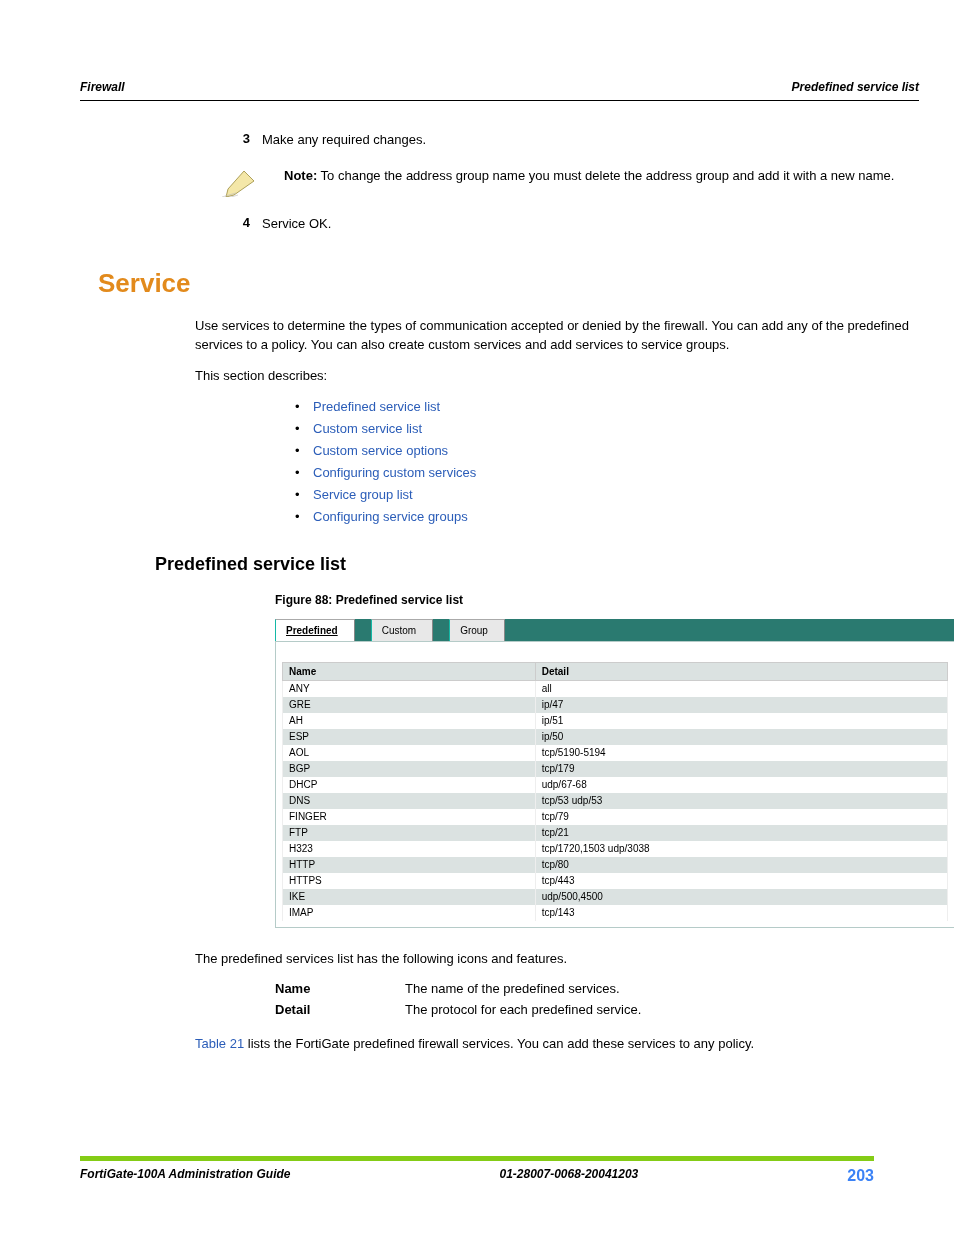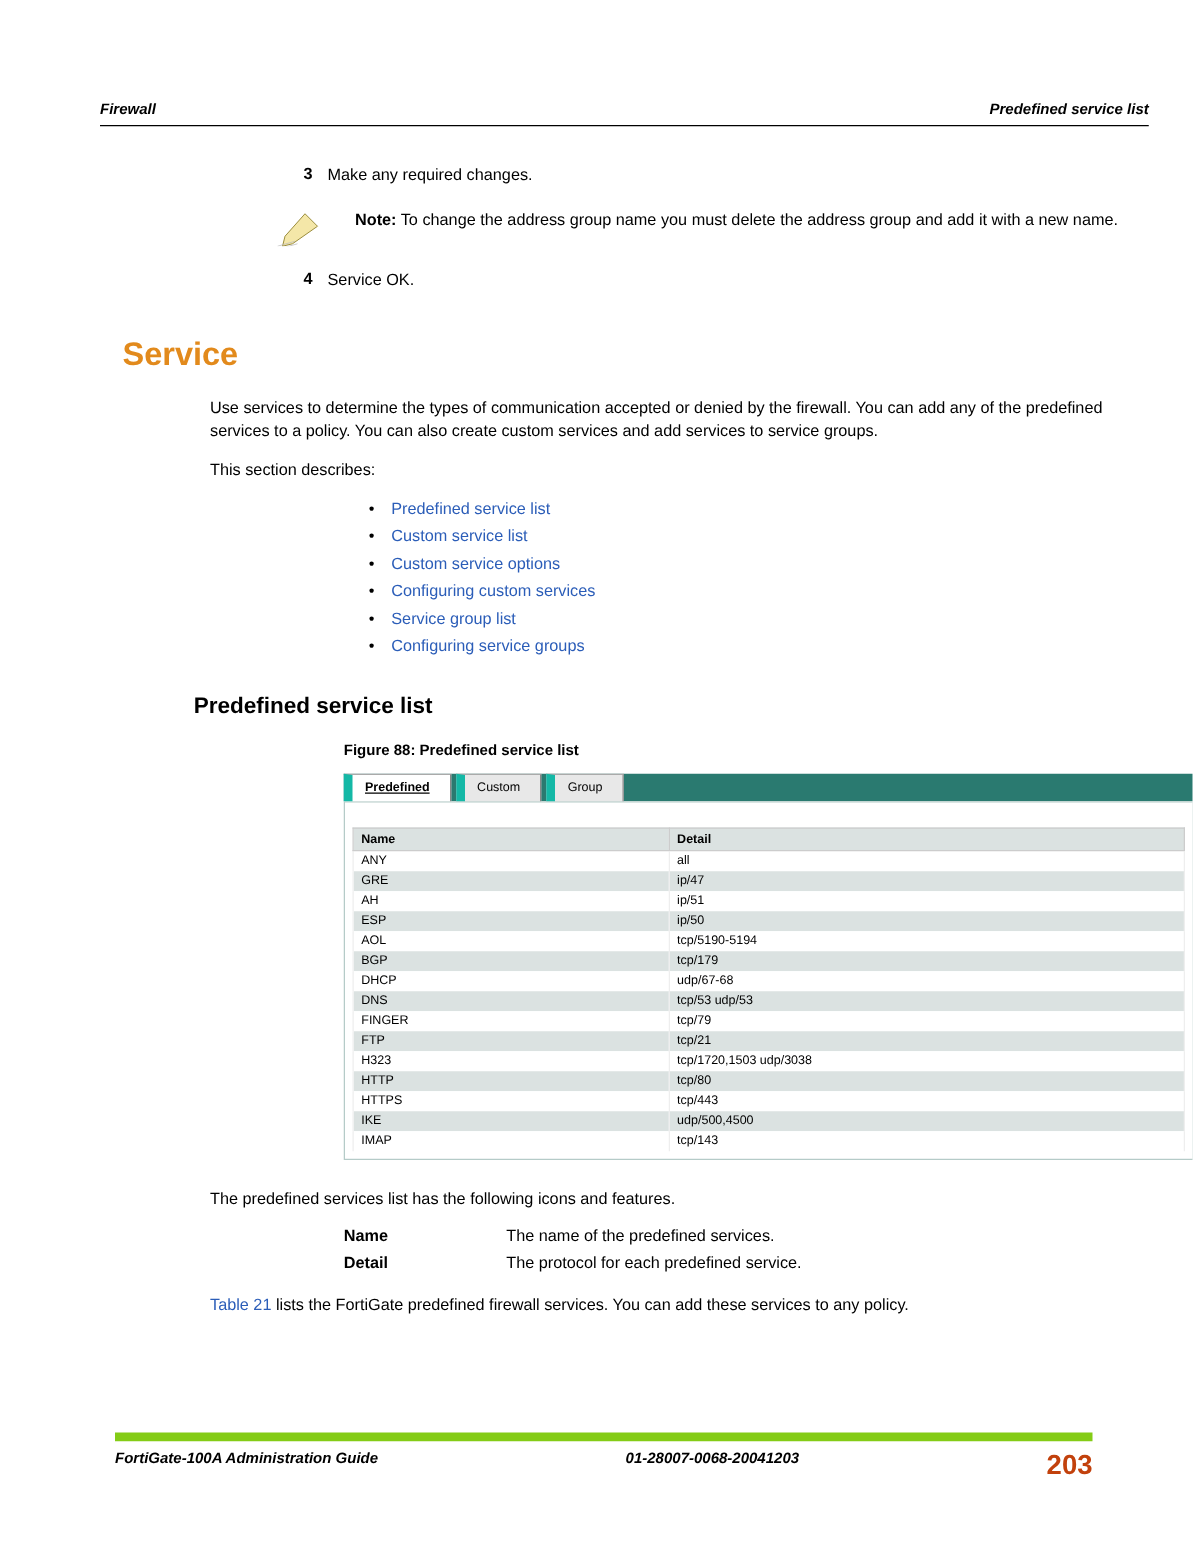--- a/index.html
+++ b/index.html
@@ -59,21 +59,21 @@
   }
   .note-body { flex: 1; line-height: 1.4; }
   .section-heading {
     font-family: Arial, Helvetica, sans-serif;
     font-weight: bold;
     font-size: 26px;
     color: #e28a1c;
     margin: 35px 0 18px 18px;
   }
   .body-para {
-    margin-left: 88px;
+    margin-left: 115px;
     line-height: 1.45;
     margin-bottom: 12px;
   }
   .bullet-list {
     margin-left: 215px;
     padding: 0;
     list-style: none;
   }
   .bullet-list li {
     margin-bottom: 7px;
@@ -111,26 +111,26 @@
     background: #2a7a70;
     height: 22px;
     display: flex;
     align-items: stretch;
     font-size: 10px;
   }
   .tab {
     background: #e8e8e8;
     color: #000;
     border-top: 1px solid #aaa;
-    border-left: 7px solid #14b8a6;
+    border-left: 1px solid #14b8a6;
     border-right: 1px solid #888;
     display: flex;
     align-items: center;
     padding: 0 16px 0 10px;
-    margin-right: 4px;
+    margin-right: 16px;
     position: relative;
   }
   .tab.active {
     background: #fff;
     text-decoration: underline;
     font-weight: bold;
     color: #000;
   }
   .tab::after {
     content: "";
@@ -170,32 +170,32 @@
     margin-left: 195px;
     margin-bottom: 18px;
   }
   .desc-row { display: flex; margin-bottom: 6px; }
   .desc-label { font-weight: bold; width: 130px; flex-shrink: 0; }
   .desc-value { flex: 1; }
   .inline-link { color: #2b5db8; }
   .footer {
     position: absolute;
     bottom: 50px;
-    left: 92px;
+    left: 80px;
     right: 80px;
-    border-top: 7px solid #84cc16;
+    border-top: 5px solid #84cc16;
     padding-top: 6px;
     display: flex;
     justify-content: space-between;
     font-size: 12px;
     text-align: right;
   }
   .footer .left { font-style: italic; font-weight: bold; }
   .footer .mid { font-style: italic; font-weight: bold; }
-  .footer .right { font-weight: bold; color: #c2410c; font-size: 22px; }
+  .footer .right { font-weight: bold; color: #3b82f6; font-size: 16px; }
 </style>
 </head>
 <body>
 
 <div class="page">
   <div class="top-header">
     <span>Firewall</span>
     <span>Predefined service list</span>
   </div>
 

